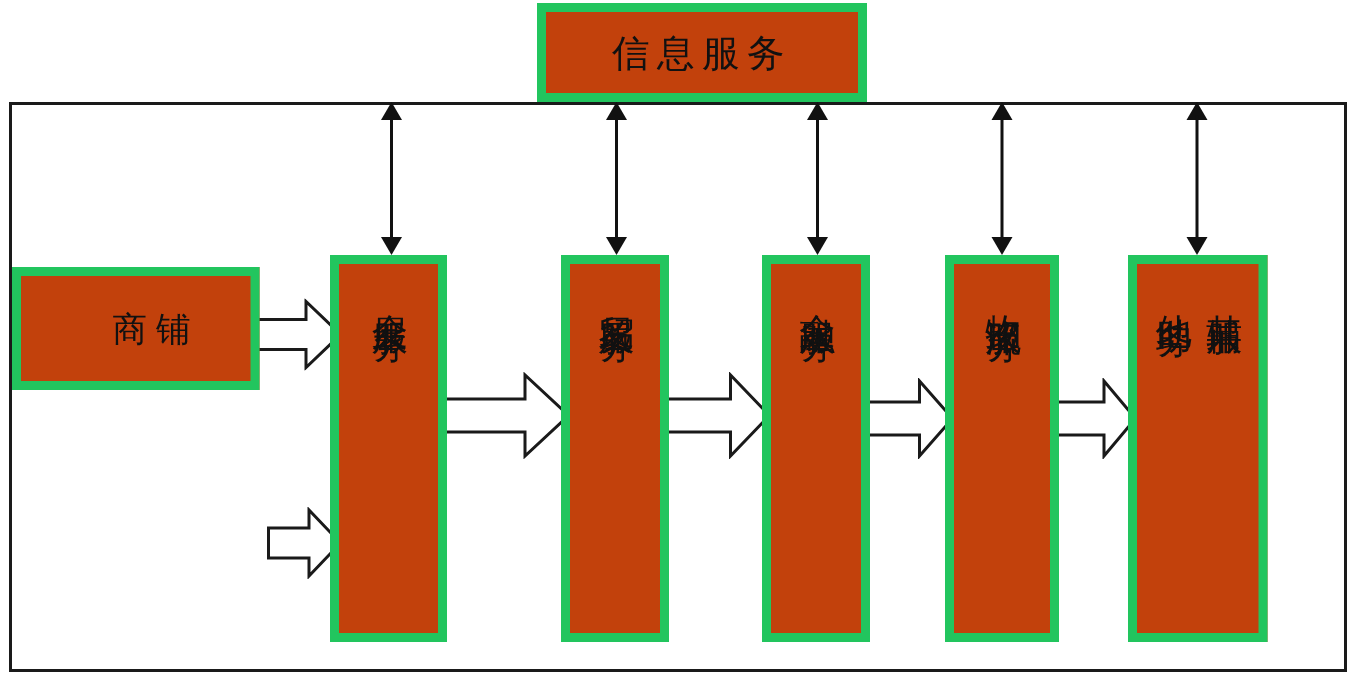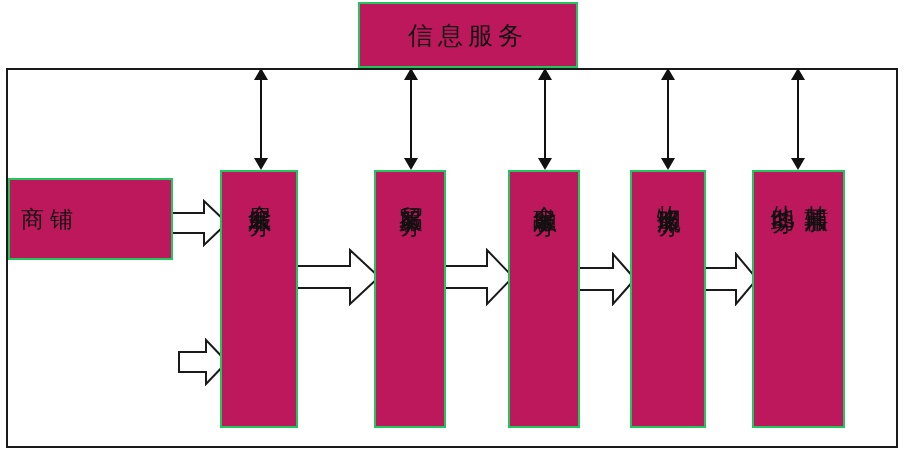--- a/index.html
+++ b/index.html
@@ -13,22 +13,22 @@
     height: 451px;
     background: #ffffff;
     font-family: "DejaVu Serif", "Liberation Serif", serif;
     overflow: hidden;
   }
 
   
   .box {
     position: absolute;
     box-sizing: border-box;
-    border: 2px solid #22c55e;
-    background: #be185d;
+    border: 6px solid #22c55e;
+    background: #c2410c;
   }
   .outer-frame {
     position: absolute;
     box-sizing: border-box;
     border: 2px solid #1a1a1a;
     background: transparent;
   }
 
   
   #info-service-box {
@@ -60,22 +60,23 @@
   
   .source-box {
     display: flex;
     align-items: center;
     z-index: 4;
   }
   .source-box .label {
     font-size: 23px;
     letter-spacing: 6px;
     color: #111;
-    padding-left: 11px;
+    padding-left: 33px;
     white-space: nowrap;
+    margin-left: 28px;
   }
   #source-shop {
     left: 8px;
     top: 178px;
     width: 165px;
     height: 82px;
   }
   #source-supplier {
     left: 8px;
     top: 318px;

